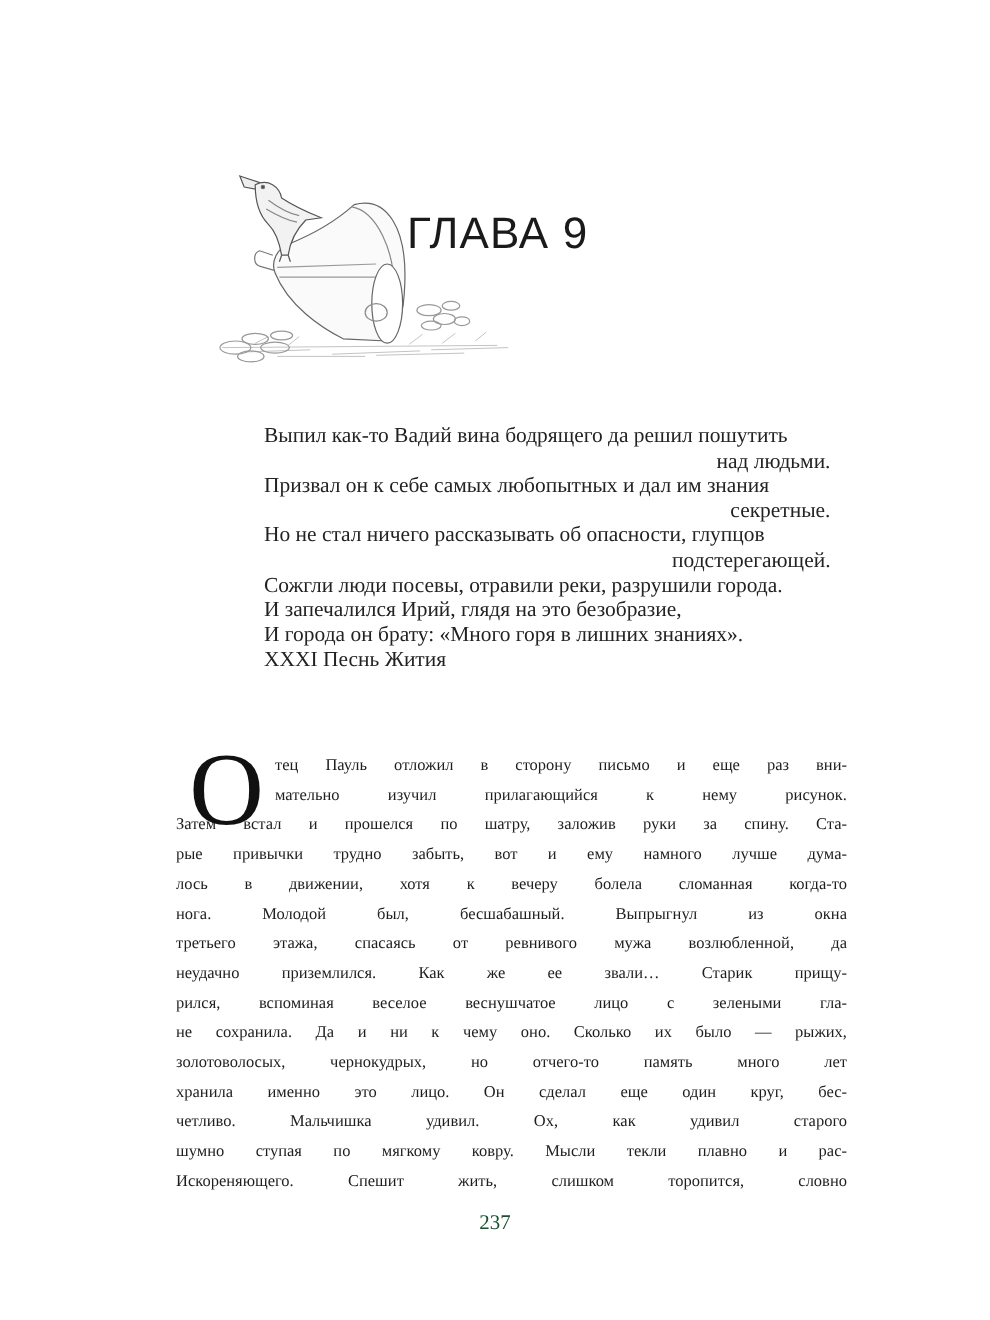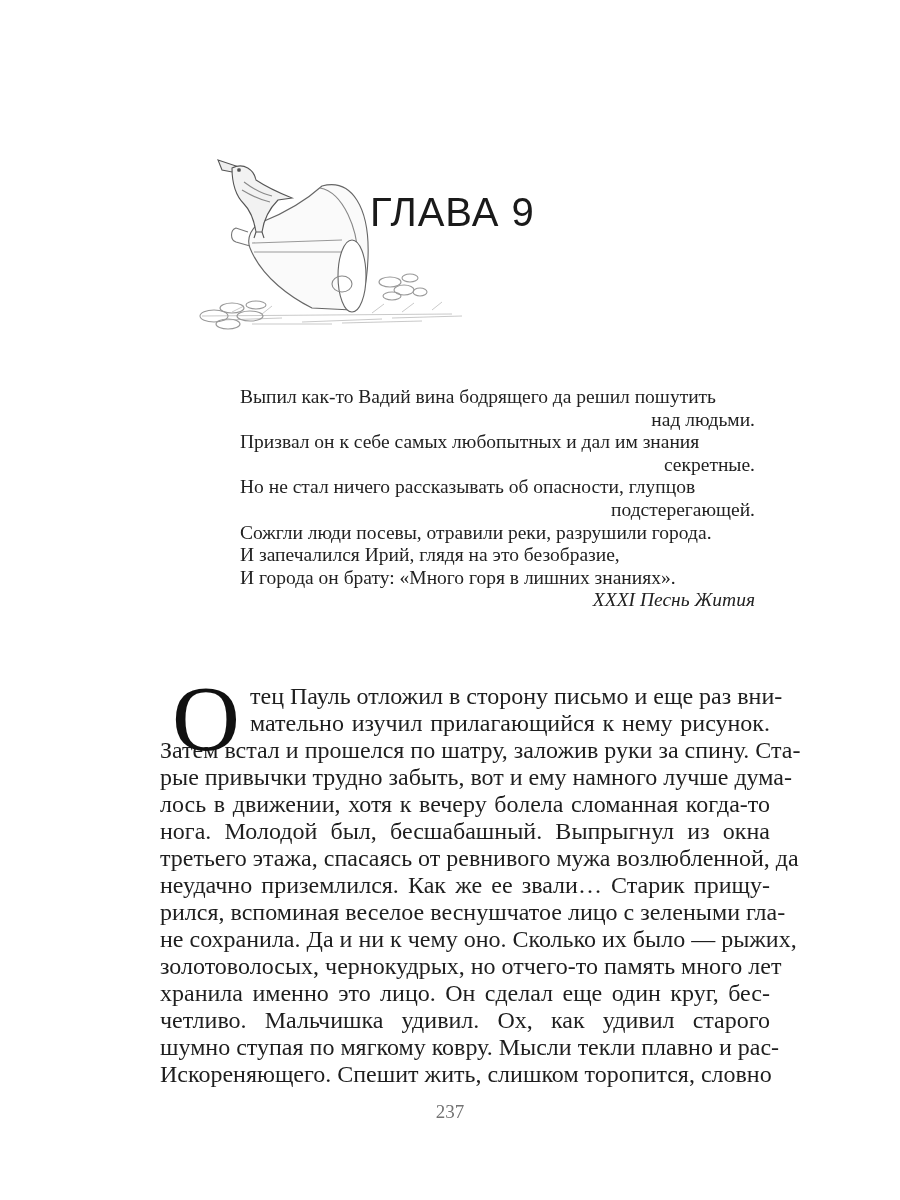--- a/index.html
+++ b/index.html
@@ -39,35 +39,34 @@
       top: 386px;
       width: 515px;
       font-size: 19.5px;
       line-height: 22.6px;
       color: #222;
     }
     .epigraph .line { display: block; white-space: nowrap; }
     .epigraph .cont { display: block; text-align: right; white-space: nowrap; }
     .epigraph .source {
       display: block;
-      text-align: right;
-      font-style: italic;
+      text-align: left;
       white-space: nowrap;
     }
     .body-text {
       position: absolute;
       left: 160px;
       top: 683px;
       width: 610px;
     }
     .para-line {
       display: block;
       height: 27px;
       line-height: 27px;
-      font-size: 24px;
+      font-size: 15px;
       text-align: justify;
       text-align-last: justify;
       white-space: nowrap;
       overflow: visible;
     }
     .para-line.indent { padding-left: 90px; }
     .para-line.last { text-align-last: justify; }
     .dropcap {
       position: absolute;
       left: 12px;
@@ -77,21 +76,21 @@
       color: #111;
       font-family: "Liberation Serif", "DejaVu Serif", serif;
     }
     .page-number {
       position: absolute;
       left: 0;
       width: 900px;
       top: 1101px;
       text-align: center;
       font-size: 19px;
-      color: #737373;
+      color: #14532d;
     }
   </style>
 </head>
 <body>
 
 <div class="illustration">
   <svg width="280" height="190" viewBox="0 0 280 190" fill="none" stroke="#777" stroke-width="1.1">
 
     <g stroke="#bbb" stroke-width="0.8">
       <path d="M10 168 L260 166"></path>

